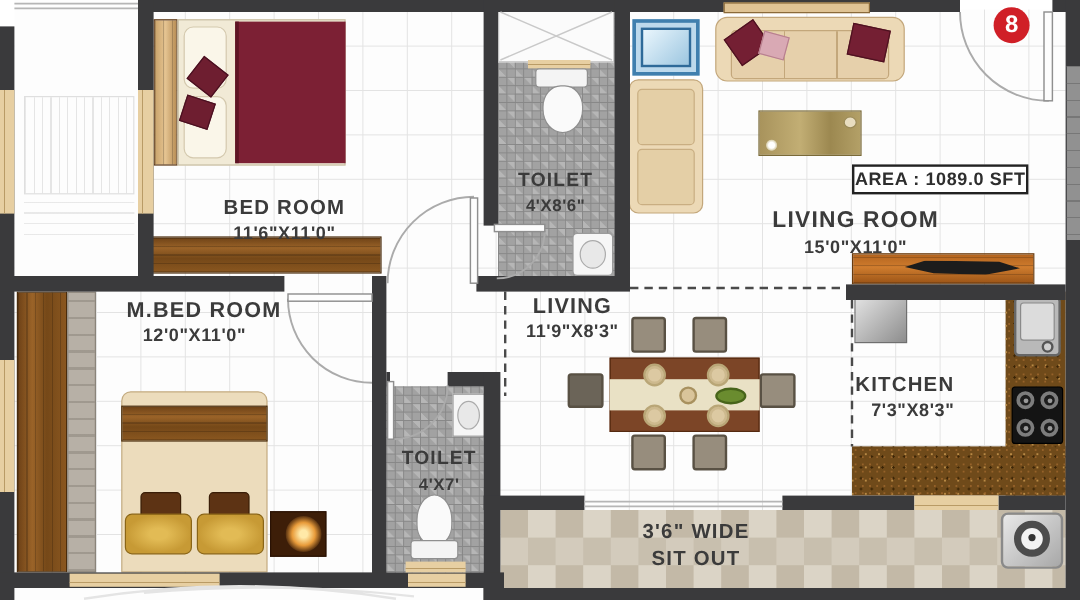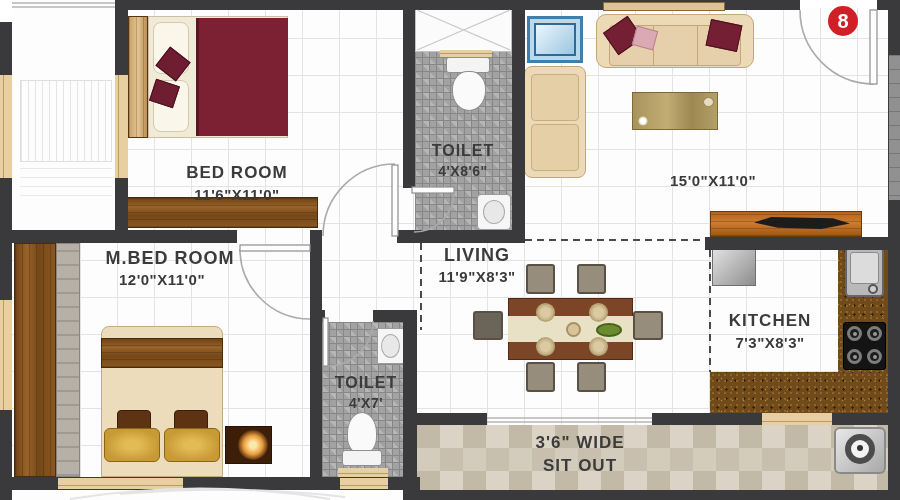--- a/index.html
+++ b/index.html
@@ -85,20 +85,21 @@
   <div class="seat furn" style="left:531px;top:74px;width:48px;height:47px;"></div>
   <div class="seat furn" style="left:531px;top:124px;width:48px;height:47px;"></div>
   <div class="furn" style="left:632px;top:92px;width:86px;height:38px;background:linear-gradient(90deg,#a8935c,#c2ae74 40%,#9c8850 70%,#b3a067);border:1px solid #7a6a38;background-blend-mode:normal;"></div>
   <div class="furn" style="left:638px;top:116px;width:10px;height:10px;background:radial-gradient(#fff 35%,#d9d0b0 60%,transparent 70%);border-radius:50%;"></div>
   <div class="furn" style="left:703px;top:97px;width:11px;height:10px;background:#e8ddc0;border:1px solid #9a8a58;border-radius:50%;"></div>
   <div class="furn woodh" style="left:710px;top:211px;width:152px;height:26px;background:linear-gradient(#b4641e,#cf7c2e 45%,#9c5517);border:1px solid #6a3a0c;"></div>
   <div class="furn" style="left:754px;top:217px;width:96px;height:12px;background:#1c1c1c;border-radius:6px;z-index:11;clip-path:polygon(0 45%,18% 0,82% 10%,100% 55%,70% 100%,25% 90%);"></div>
 
   <div style="left:828px;top:6px;width:30px;height:30px;border-radius:50%;background:#d01f27;z-index:30;text-align:center;line-height:30px;color:#fff;font-weight:bold;font-size:20px;"><span style="position:static;">8</span></div>
 
+  <div style="left:710px;top:137px;width:147px;height:25px;background:#fff;border:2px solid #222;z-index:30;text-align:center;line-height:21px;font-weight:bold;font-size:15px;color:#2e2e2e;letter-spacing:.5px;"><span style="position:static;">AREA : 1089.0 SFT</span></div>
 
   <div class="furn woodv" style="left:14px;top:243px;width:42px;height:234px;border:1px solid #4a2c0c;"></div>
   <div class="furn" style="left:56px;top:243px;width:24px;height:234px;background:#b7b0a6;background-image:repeating-linear-gradient(0deg,rgba(90,84,74,.25) 0 2px,transparent 2px 14px);border:1px solid #8a847a;"></div>
   <div class="furn" style="left:101px;top:326px;width:122px;height:151px;background:#ecdcbc;border:1px solid #c3ab80;border-radius:8px 8px 0 0;"></div>
   <div class="furn woodh" style="left:101px;top:338px;width:122px;height:30px;border:1px solid #4a2c0c;"></div>
   <div class="furn" style="left:117px;top:410px;width:34px;height:24px;background:#5d3314;border:1px solid #3a1e08;border-radius:4px;"></div>
   <div class="furn" style="left:174px;top:410px;width:34px;height:24px;background:#5d3314;border:1px solid #3a1e08;border-radius:4px;"></div>
   <div class="furn" style="left:104px;top:428px;width:56px;height:34px;background:#c79a35;border:1px solid #8a6516;border-radius:6px;background-image:radial-gradient(ellipse at 50% 50%,#e2bb55 20%,transparent 70%);"></div>
   <div class="furn" style="left:164px;top:428px;width:56px;height:34px;background:#c79a35;border:1px solid #8a6516;border-radius:6px;background-image:radial-gradient(ellipse at 50% 50%,#e2bb55 20%,transparent 70%);"></div>
   <div class="furn" style="left:225px;top:426px;width:47px;height:38px;background:#3d1e08;border:1px solid #2a1204;"></div>
@@ -211,31 +212,32 @@
 
   <div class="lbl" style="left:237px;top:150px;font-size:17px;margin-top:12px;">
     <span class="nm" style="position:static;">BED ROOM</span>
     <span class="dm" style="position:static;font-size:15px;">11'6"X11'0"</span>
   </div>
   <div class="lbl" style="left:463px;top:140px;font-size:16px;">
     <span class="nm" style="position:static;">TOILET</span>
     <span class="dm" style="position:static;font-size:14px;">4'X8'6"</span>
   </div>
   <div class="lbl" style="left:713px;top:171px;font-size:19px;">
+    <span class="nm" style="position:static;">LIVING ROOM</span>
     <span class="dm" style="position:static;font-size:15px;">15'0"X11'0"</span>
   </div>
   <div class="lbl" style="left:162px;top:246px;font-size:18px;">
     <span class="nm" style="position:static;margin-left:16px;">M.BED ROOM</span>
     <span class="dm" style="position:static;font-size:15px;">12'0"X11'0"</span>
   </div>
   <div class="lbl" style="left:477px;top:243px;font-size:18px;">
     <span class="nm" style="position:static;">LIVING</span>
     <span class="dm" style="position:static;font-size:15px;">11'9"X8'3"</span>
   </div>
-  <div class="lbl" style="left:770px;top:310px;font-size:17px;">
+  <div class="lbl" style="left:754px;top:310px;font-size:17px;text-align:right;">
     <span class="nm" style="position:static;">KITCHEN</span>
     <span class="dm" style="position:static;font-size:15px;">7'3"X8'3"</span>
   </div>
   <div class="lbl" style="left:366px;top:372px;font-size:16px;">
     <span class="nm" style="position:static;">TOILET</span>
     <span class="dm" style="position:static;font-size:14px;">4'X7'</span>
   </div>
   <div class="lbl" style="left:580px;top:432px;font-size:17px;">
     <span class="nm" style="position:static;">3'6" WIDE</span>
     <span class="nm" style="position:static;">SIT OUT</span>

